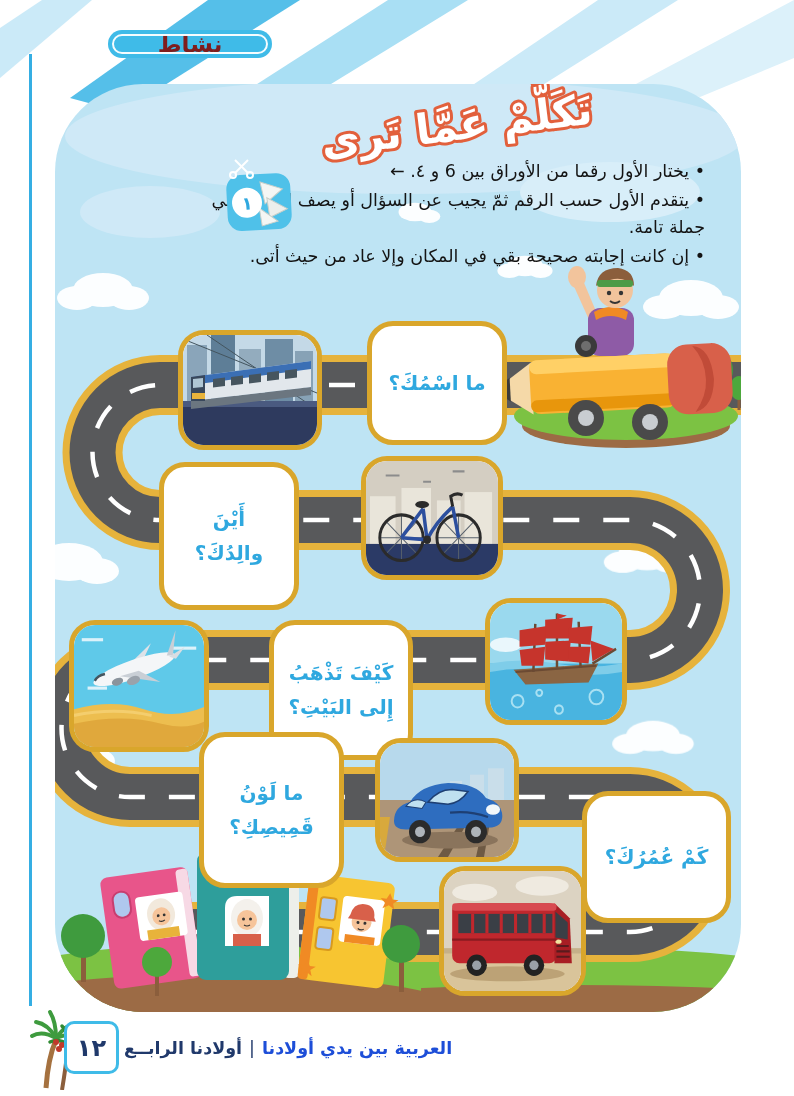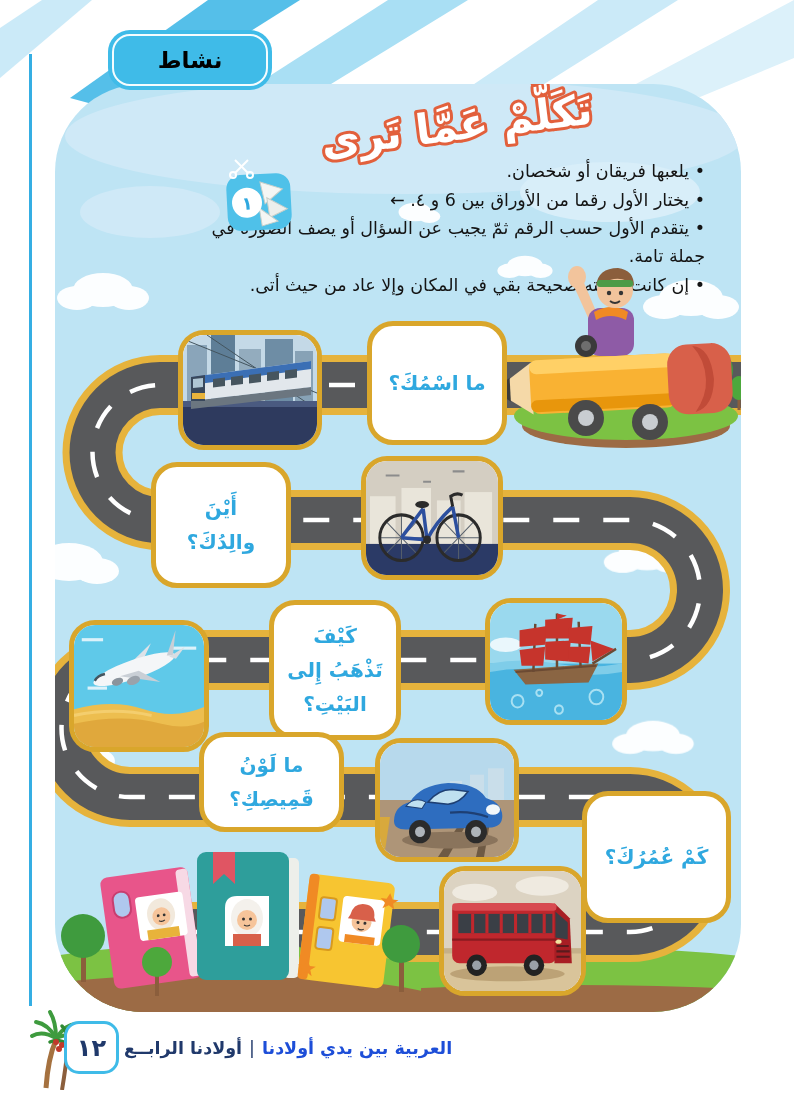--- a/index.html
+++ b/index.html
@@ -3,23 +3,23 @@
 <meta charset="utf-8">
 <style>
   *{margin:0;padding:0;box-sizing:border-box}
   html,body{background:#fff}
   body{font-family:"DejaVu Sans",sans-serif}
   .page{position:relative;width:794px;height:1096px;background:#fff;overflow:hidden}
 
   .rays{position:absolute;left:0;top:0;z-index:1}
   .vline{position:absolute;left:29px;top:54px;width:3px;height:952px;background:#35AEE3;z-index:2}
 
-  .badge{position:absolute;left:108px;top:30px;width:164px;height:60px;background:#3FBBE8;
+  .badge{position:absolute;left:108px;top:30px;width:164px;height:28px;background:#3FBBE8;
          border-radius:22px;display:flex;align-items:center;justify-content:center;
-         color:#000000;font-weight:bold;font-size:23px;z-index:6}
+         color:#7f1d1d;font-weight:bold;font-size:23px;z-index:6}
   .badge::after{content:"";position:absolute;inset:4px;border:2px solid rgba(255,255,255,.95);border-radius:18px}
 
   .board{position:absolute;left:55px;top:84px;width:686px;height:928px;background:#BEE4F4;
          border-radius:88px;overflow:hidden;z-index:3}
   .board > *{position:absolute}
 
   .title-svg{left:222px;top:-10px}
 
   .instructions{left:150px;top:74px;width:500px;direction:rtl;text-align:right;
                 color:#141414;font-size:17.5px;line-height:1.58;font-weight:500}
@@ -29,21 +29,21 @@
   .cards-icon{left:166px;top:74px}
 
   .qcard{background:#fff;border:5px solid #D9A62B;border-radius:26px;
          display:flex;align-items:center;justify-content:center;text-align:center;
          color:#2FA8DF;font-weight:bold;font-size:20px;line-height:1.7;direction:rtl;
          padding:4px 12px}
   .icard{background:#fff;border:5px solid #D9A62B;border-radius:26px;overflow:hidden}
   .icard svg{display:block;width:100%;height:100%;border-radius:19px}
 
   .footer-num{position:absolute;left:64px;top:1021px;width:55px;height:53px;background:#fff;
-              border:3px solid #3FBBE8;border-radius:15px;display:flex;align-items:center;
+              border:3px solid #3FBBE8;border-radius:10px;display:flex;align-items:center;
               justify-content:center;color:#20396B;font-weight:bold;font-size:24px;z-index:6}
   .footer-line{position:absolute;left:124px;top:1030px;height:36px;display:flex;align-items:center;
                direction:rtl;white-space:nowrap;font-size:17.5px;font-weight:bold;z-index:6}
   .footer-line .series{color:#1d4ed8}
   .footer-line .sep{color:#20396B;margin:0 7px;font-weight:normal}
   .footer-line .book{color:#20396B}
   .palm{position:absolute;left:24px;top:1004px;z-index:5}
 </style>
 </head>
 <body>
@@ -116,21 +116,20 @@
       </g>
     </svg>
 
     <svg class="title-svg" width="360" height="100">
       <g transform="rotate(-7 180 55)">
         <text x="180" y="66" text-anchor="middle" direction="rtl" font-family="DejaVu Sans, sans-serif" font-size="42" font-weight="bold" fill="#FFFFFF" stroke="#E2603C" stroke-width="6" paint-order="stroke" stroke-linejoin="round">تَكَلَّمْ عَمَّا تَرى</text>
       </g>
     </svg>
 
     <ul class="instructions">
-      <li>يلعبها فريقان أو شخصان.</li>
       <li>يختار الأول رقما من الأوراق بين 6 و ٤. ←</li>
       <li>يتقدم الأول حسب الرقم ثمّ يجيب عن السؤال أو يصف الصورة في جملة تامة.</li>
       <li>إن كانت إجابته صحيحة بقي في المكان وإلا عاد من حيث أتى.</li>
     </ul>
 
     <svg class="cards-icon" width="86" height="82">
       <g transform="rotate(-3 40 44)">
         <rect x="6" y="16" width="64" height="56" rx="14" fill="#4FC1E9"></rect>
         <polygon points="40,24 62,32 44,46" fill="#F4F6F4" stroke="#C9CFC9" stroke-width="1"></polygon>
         <polygon points="46,40 66,52 48,60" fill="#EDEFEC" stroke="#C9CFC9" stroke-width="1"></polygon>
@@ -275,21 +274,21 @@
           <polygon points="84,37.5 96,36 96,44.5 84,46"></polygon>
           <polygon points="102,35.5 114,34 114,42.5 102,44"></polygon>
         </g>
       </svg>
     </div>
 
     <div class="qcard" style="left:312px;top:237px;width:140px;height:124px">
       <span>ما اسْمُكَ؟</span>
     </div>
 
-    <div class="qcard" style="left:96px;top:378px;width:140px;height:126px">
+    <div class="qcard" style="left:104px;top:378px;width:140px;height:148px">
       <span>أَيْنَ والِدُكَ؟</span>
     </div>
 
     <div class="icard" style="left:306px;top:372px;width:142px;height:124px">
       <svg viewBox="0 0 134 110" preserveAspectRatio="none">
         <rect width="134" height="110" fill="#D4CEC2"></rect>
         <g fill="#E9E5DA">
             <rect x="4" y="34" width="26" height="48"></rect>
             <rect x="36" y="26" width="30" height="56"></rect>
             <rect x="72" y="38" width="24" height="44"></rect>
@@ -343,21 +342,21 @@
           <polygon points="98,40 114,20 104,42" fill="#C9CFD6"></polygon>
           <polygon points="100,42 118,38 106,46" fill="#D8DDE2"></polygon>
           <polygon points="46,44 84,62 66,45" fill="#C9CFD6"></polygon>
           <ellipse cx="58" cy="52" rx="7" ry="4" fill="#9AA2AB"></ellipse>
           <ellipse cx="42" cy="48" rx="6" ry="3.5" fill="#8A939C"></ellipse>
           <path d="M20 40 Q24 36 32 37" stroke="#46555F" stroke-width="2.5" fill="none"></path>
         </g>
       </svg>
     </div>
 
-    <div class="qcard" style="left:214px;top:516px;width:132px;height:140px">
+    <div class="qcard" style="left:214px;top:536px;width:144px;height:140px">
       <span>كَيْفَ تَذْهَبُ إِلى البَيْتِ؟</span>
     </div>
 
     <div class="icard" style="left:430px;top:514px;width:142px;height:127px">
       <svg viewBox="0 0 134 112" preserveAspectRatio="none">
         <rect width="134" height="112" fill="#9AD9EE"></rect>
         <ellipse cx="16" cy="40" rx="16" ry="7" fill="#EAF7FC"></ellipse>
         <rect y="58" width="134" height="54" fill="#49B4E0"></rect>
         <path d="M0 58 Q34 52 67 58 Q100 64 134 58 L134 66 Q100 72 67 66 Q34 60 0 66 Z" fill="#7FCDE9"></path>
         <g fill="none" stroke="#A8E0F2" stroke-width="2">
@@ -380,21 +379,21 @@
           <polygon points="56,16 84,14 82,34 56,34"></polygon>
           <polygon points="56,37 82,36 80,56 56,54"></polygon>
           <polygon points="80,24 104,22 102,40 80,38"></polygon>
           <polygon points="80,42 102,42 100,58 80,56"></polygon>
           <polygon points="104,56 126,44 102,36"></polygon>
         </g>
         <polygon points="68,10 78,12 68,16" fill="#C6342C"></polygon>
       </svg>
     </div>
 
-    <div class="qcard" style="left:144px;top:648px;width:145px;height:100px">
+    <div class="qcard" style="left:144px;top:648px;width:145px;height:156px">
       <span>ما لَوْنُ قَمِيصِكِ؟</span>
     </div>
 
     <div class="icard" style="left:320px;top:654px;width:144px;height:124px">
       <svg viewBox="0 0 134 108" preserveAspectRatio="none">
         <rect width="134" height="108" fill="#B7D9EC"></rect>
         <g fill="#C9DEEA">
             <rect x="90" y="30" width="14" height="26"></rect>
             <rect x="108" y="24" width="16" height="32"></rect>
             <rect x="70" y="36" width="12" height="20"></rect>

